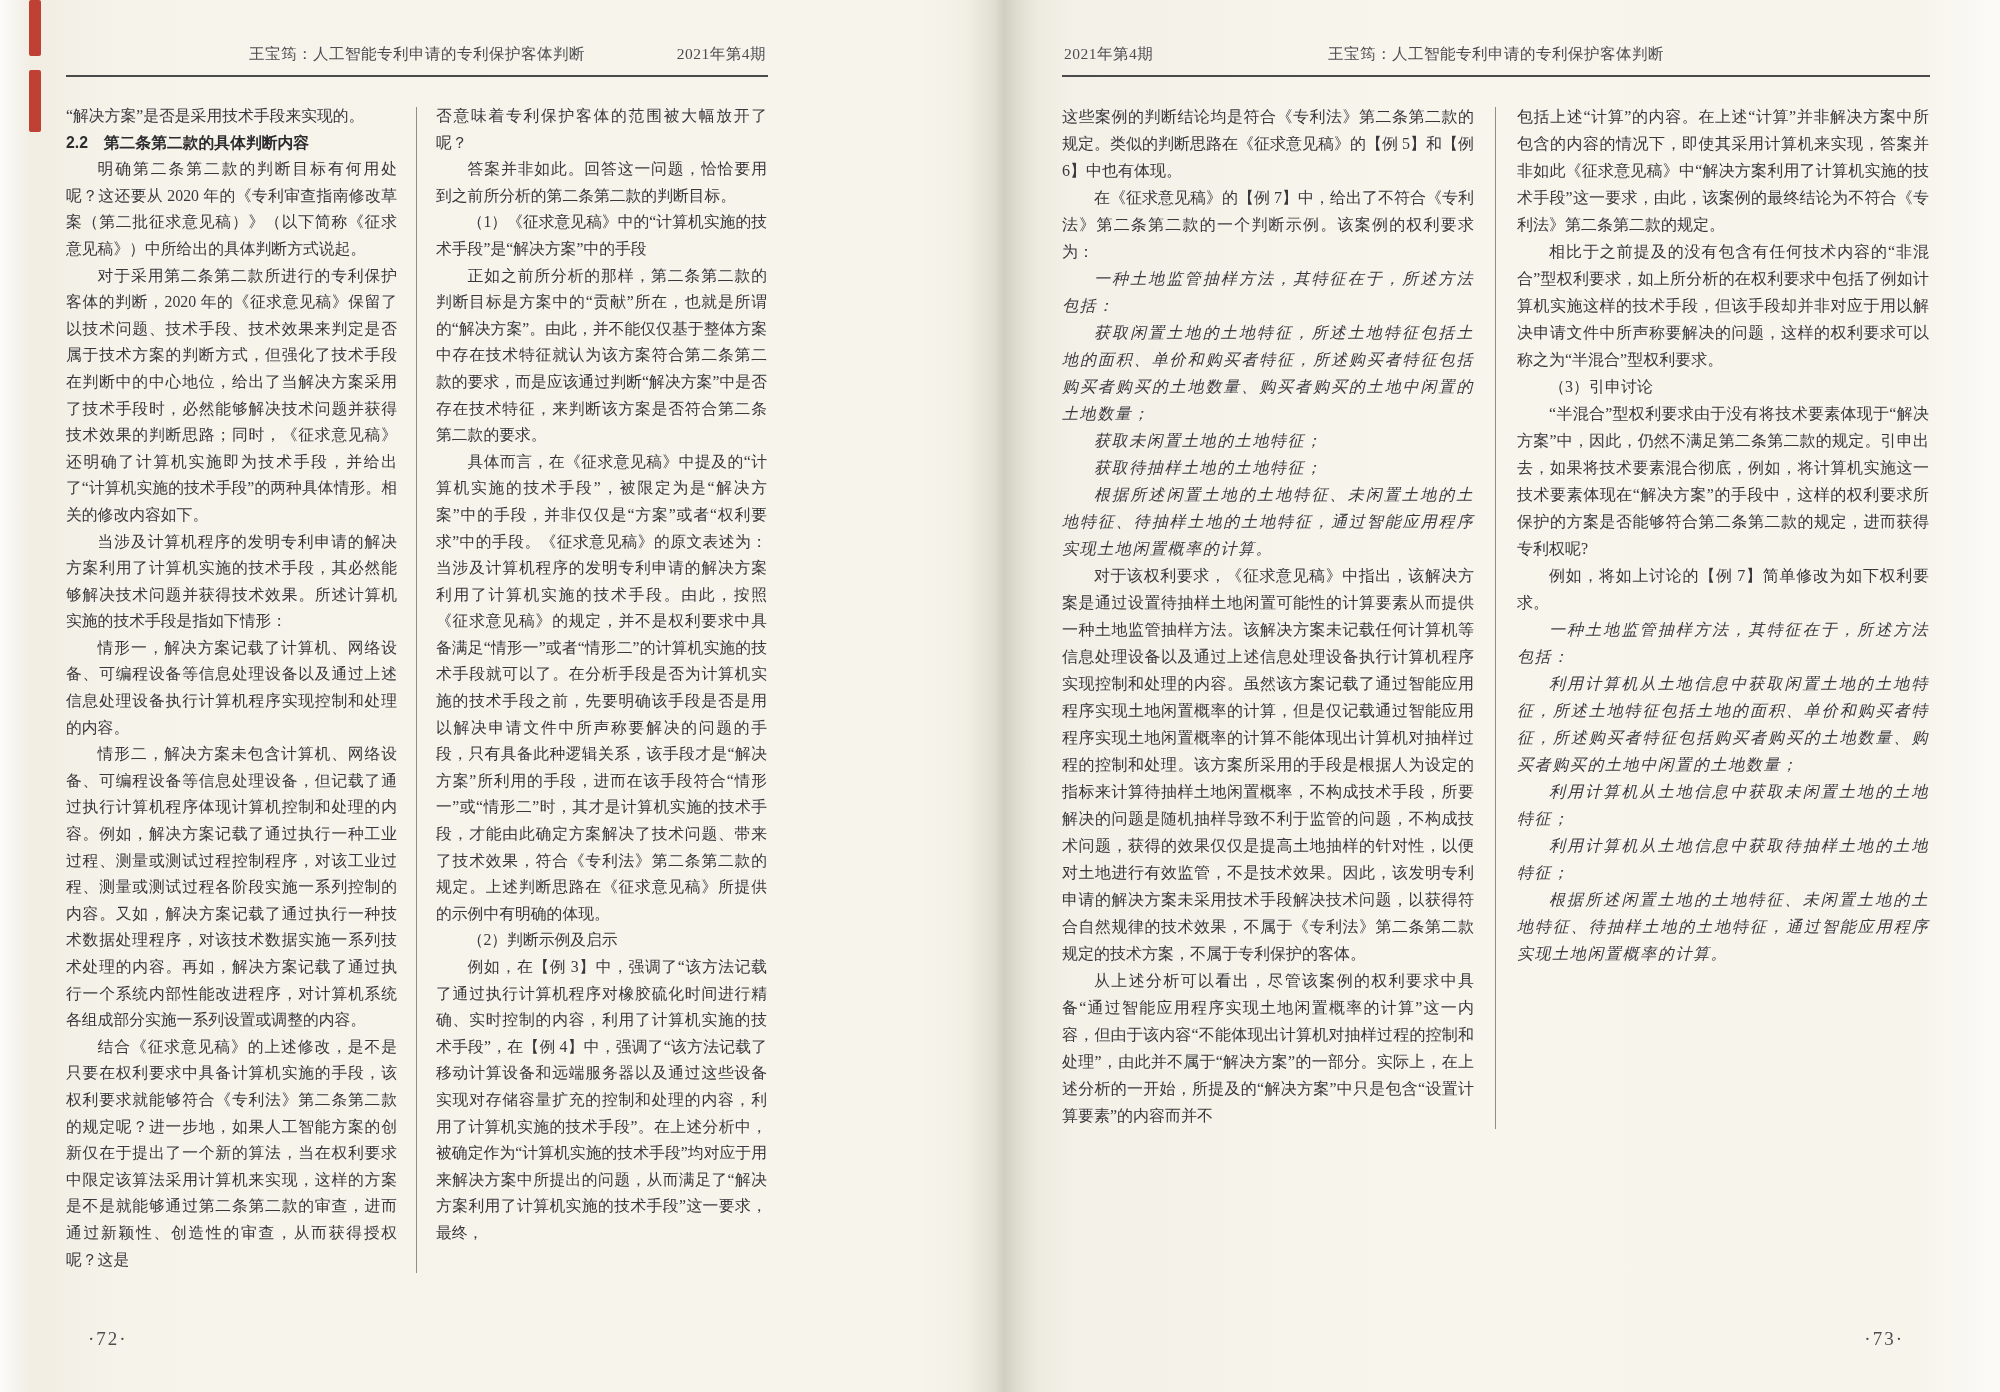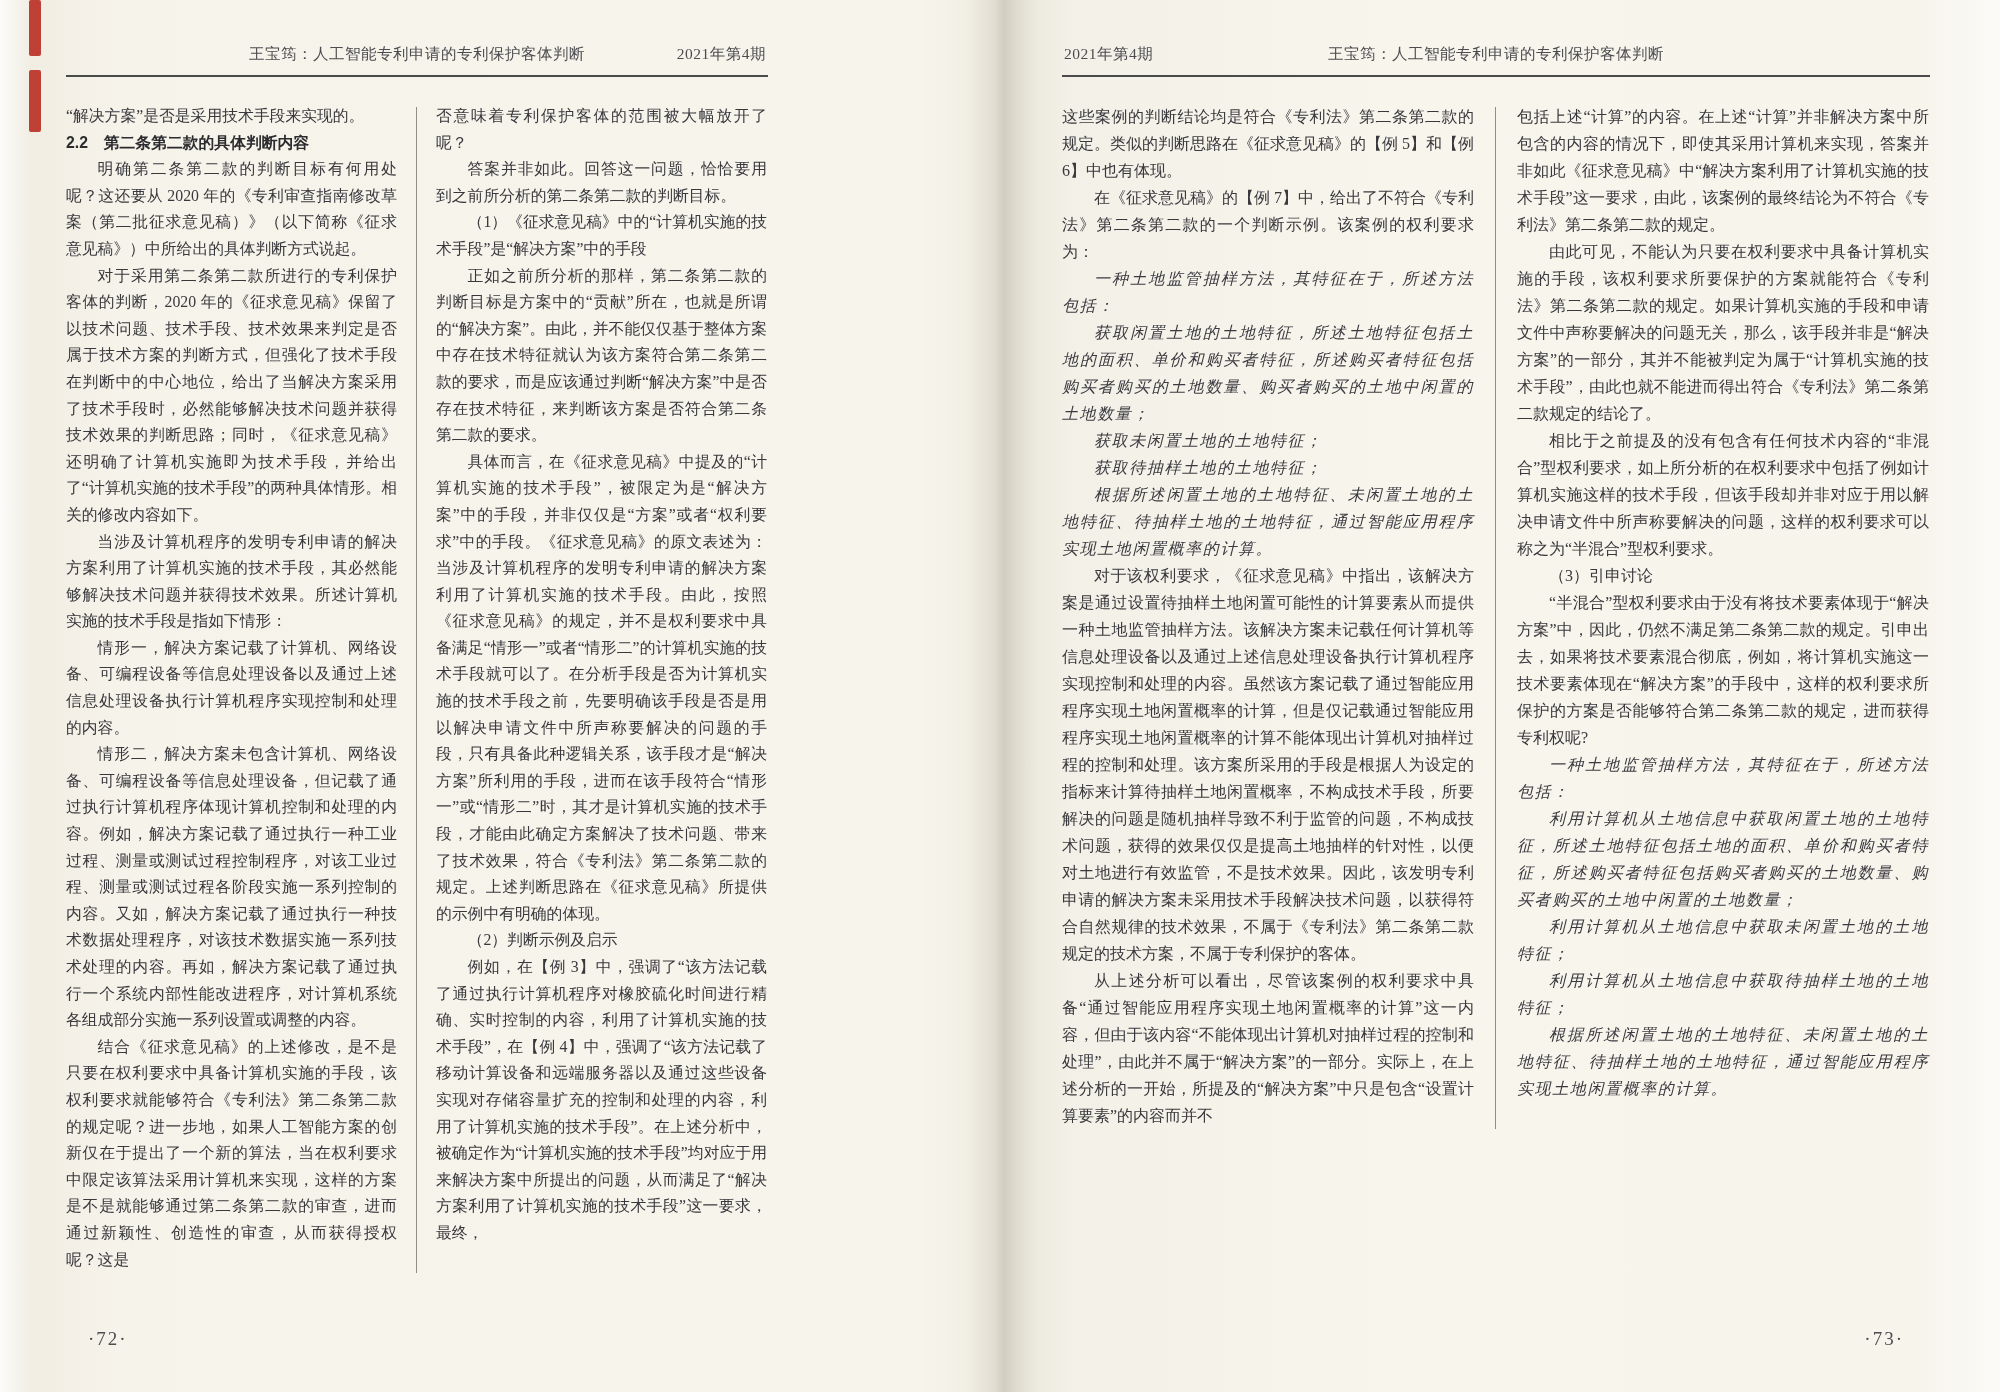--- a/index.html
+++ b/index.html
@@ -95,24 +95,24 @@
         <p class="claim">获取闲置土地的土地特征，所述土地特征包括土地的面积、单价和购买者特征，所述购买者特征包括购买者购买的土地数量、购买者购买的土地中闲置的土地数量；</p>
         <p class="claim">获取未闲置土地的土地特征；</p>
         <p class="claim">获取待抽样土地的土地特征；</p>
         <p class="claim">根据所述闲置土地的土地特征、未闲置土地的土地特征、待抽样土地的土地特征，通过智能应用程序实现土地闲置概率的计算。</p>
         <p class="ind">对于该权利要求，《征求意见稿》中指出，该解决方案是通过设置待抽样土地闲置可能性的计算要素从而提供一种土地监管抽样方法。该解决方案未记载任何计算机等信息处理设备以及通过上述信息处理设备执行计算机程序实现控制和处理的内容。虽然该方案记载了通过智能应用程序实现土地闲置概率的计算，但是仅记载通过智能应用程序实现土地闲置概率的计算不能体现出计算机对抽样过程的控制和处理。该方案所采用的手段是根据人为设定的指标来计算待抽样土地闲置概率，不构成技术手段，所要解决的问题是随机抽样导致不利于监管的问题，不构成技术问题，获得的效果仅仅是提高土地抽样的针对性，以便对土地进行有效监管，不是技术效果。因此，该发明专利申请的解决方案未采用技术手段解决技术问题，以获得符合自然规律的技术效果，不属于《专利法》第二条第二款规定的技术方案，不属于专利保护的客体。</p>
         <p class="ind">从上述分析可以看出，尽管该案例的权利要求中具备“通过智能应用程序实现土地闲置概率的计算”这一内容，但由于该内容“不能体现出计算机对抽样过程的控制和处理”，由此并不属于“解决方案”的一部分。实际上，在上述分析的一开始，所提及的“解决方案”中只是包含“设置计算要素”的内容而并不</p>
       </div>
       <div class="divider"></div>
       <div class="col">
         <p class="cont">包括上述“计算”的内容。在上述“计算”并非解决方案中所包含的内容的情况下，即使其采用计算机来实现，答案并非如此《征求意见稿》中“解决方案利用了计算机实施的技术手段”这一要求，由此，该案例的最终结论为不符合《专利法》第二条第二款的规定。</p>
-        <p class="ind">由此可见，不能认为只要在权利要求中具备计算机实施的手段，该权利要求所要保护的方案就能符合《专利法》第二条第二款的规定。如果计算机实施的手段和申请文件中声称要解决的问题无关，那么，该手段并非是“解决方案”的一部分，其并不能被判定为属于“计算机实施的技术手段”，由此也就不能进而得出符合《专利法》第二条第二款规定的结论了。</p>
         <p class="ind">相比于之前提及的没有包含有任何技术内容的“非混合”型权利要求，如上所分析的在权利要求中包括了例如计算机实施这样的技术手段，但该手段却并非对应于用以解决申请文件中所声称要解决的问题，这样的权利要求可以称之为“半混合”型权利要求。</p>
         <p class="sub">（3）引申讨论</p>
         <p class="ind">“半混合”型权利要求由于没有将技术要素体现于“解决方案”中，因此，仍然不满足第二条第二款的规定。引申出去，如果将技术要素混合彻底，例如，将计算机实施这一技术要素体现在“解决方案”的手段中，这样的权利要求所保护的方案是否能够符合第二条第二款的规定，进而获得专利权呢?</p>
+        <p class="ind">例如，将如上讨论的【例 7】简单修改为如下权利要求。</p>
         <p class="claim">一种土地监管抽样方法，其特征在于，所述方法包括：</p>
         <p class="claim">利用计算机从土地信息中获取闲置土地的土地特征，所述土地特征包括土地的面积、单价和购买者特征，所述购买者特征包括购买者购买的土地数量、购买者购买的土地中闲置的土地数量；</p>
         <p class="claim">利用计算机从土地信息中获取未闲置土地的土地特征；</p>
         <p class="claim">利用计算机从土地信息中获取待抽样土地的土地特征；</p>
         <p class="claim">根据所述闲置土地的土地特征、未闲置土地的土地特征、待抽样土地的土地特征，通过智能应用程序实现土地闲置概率的计算。</p>
       </div>
     </div>
     <div class="pfoot">·73·</div>
   </div>
 </div>

